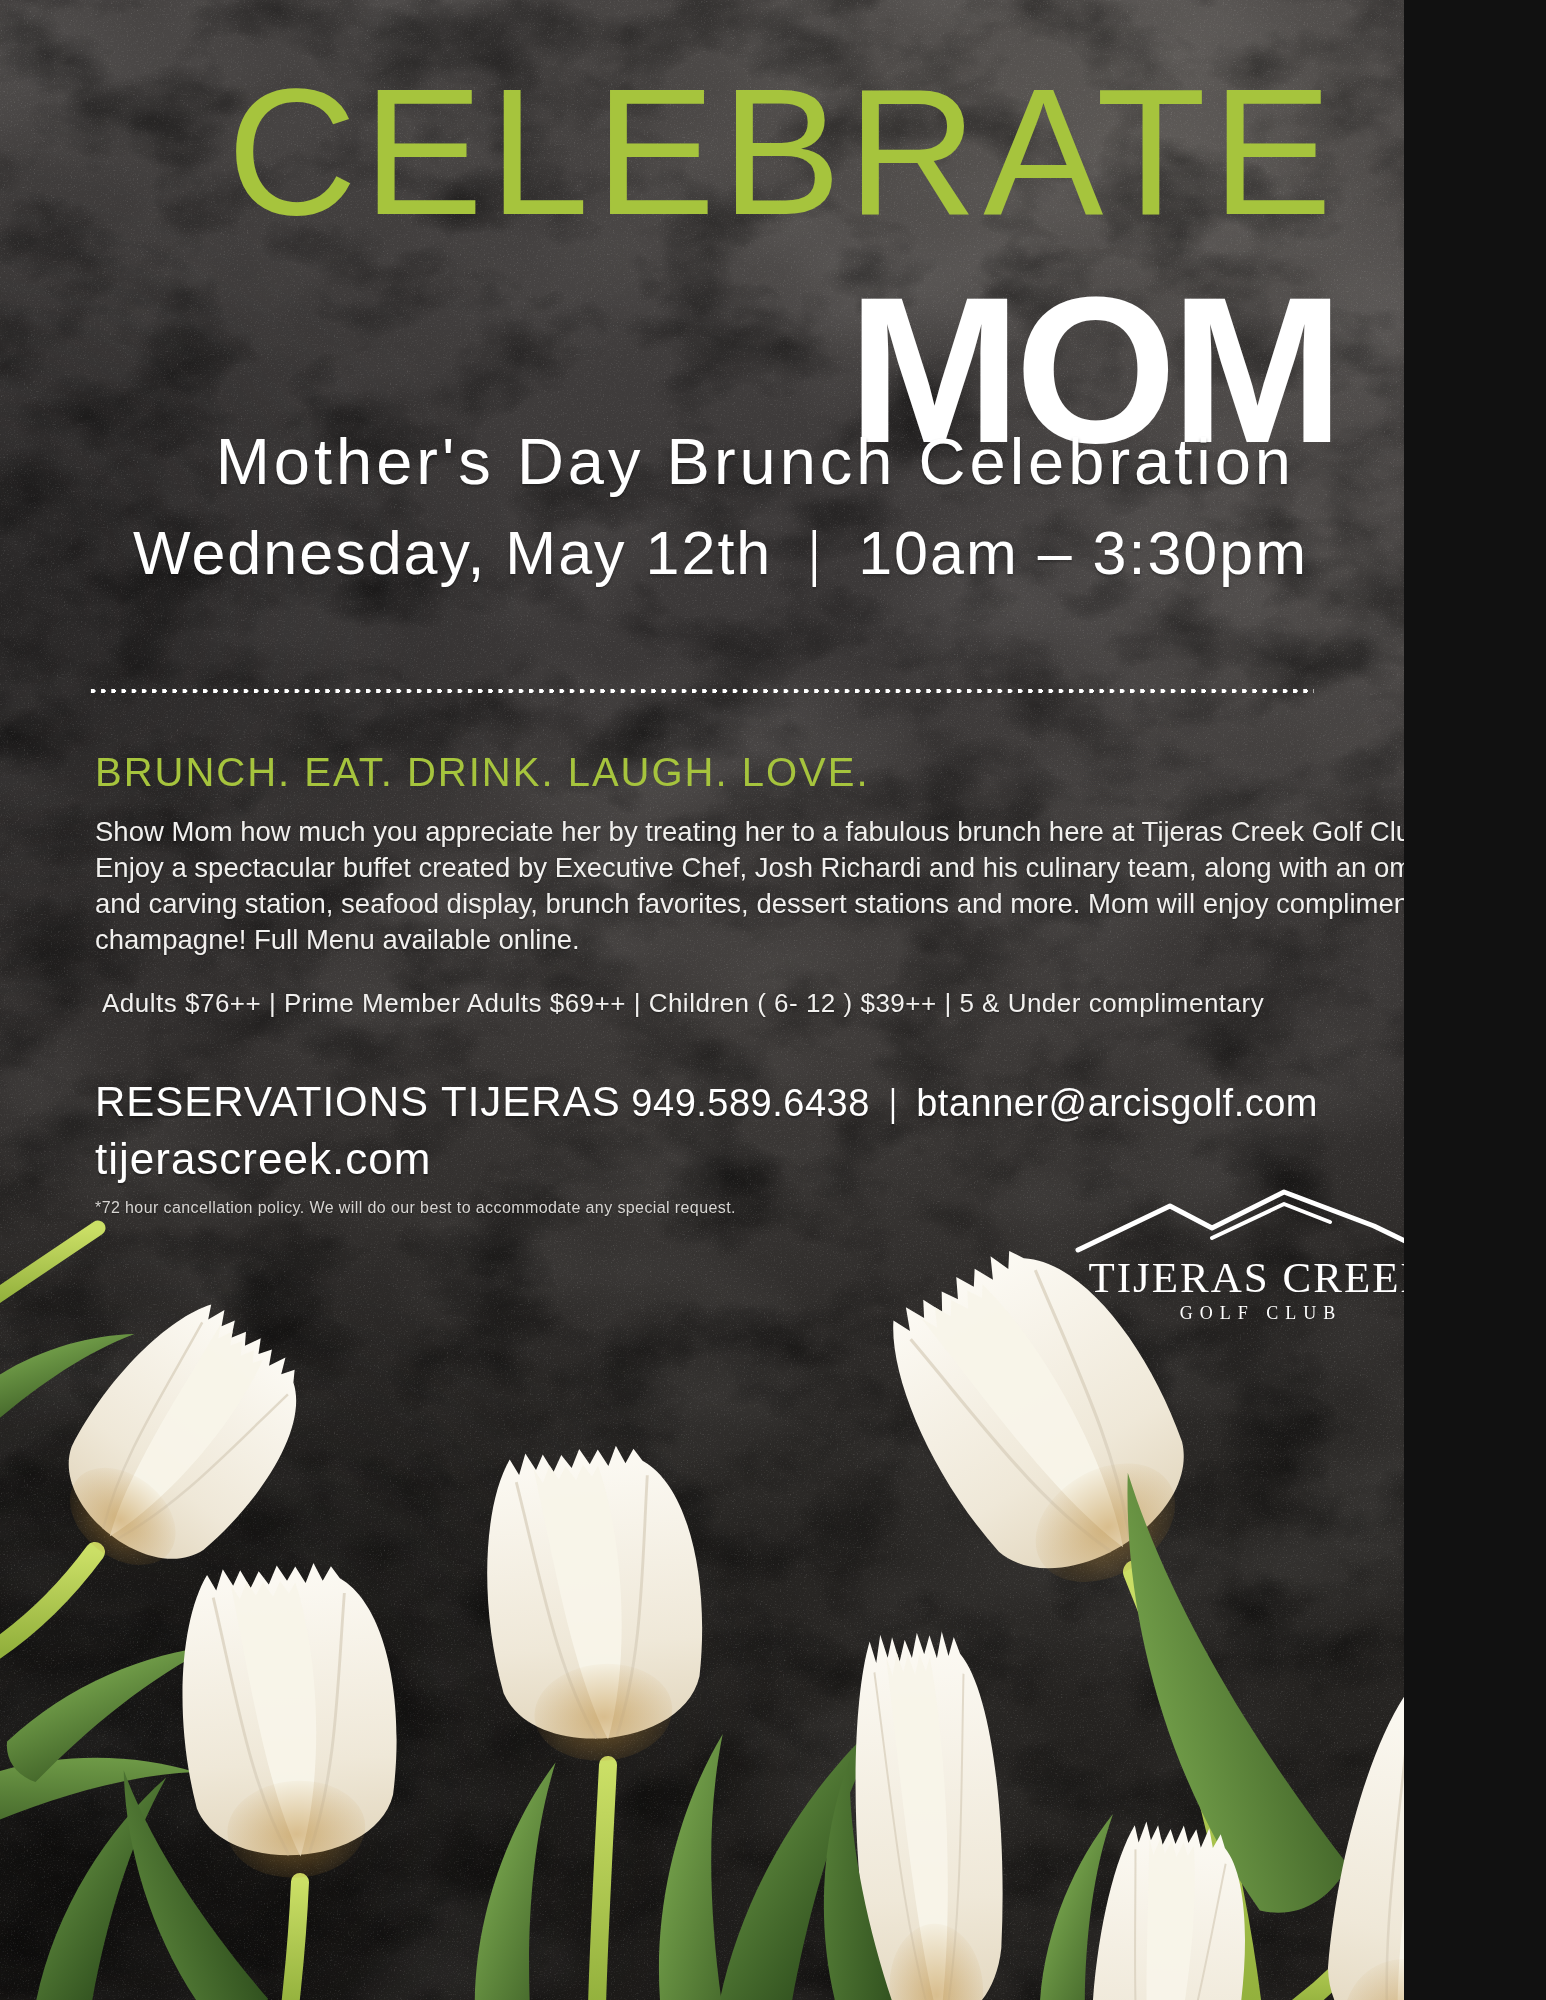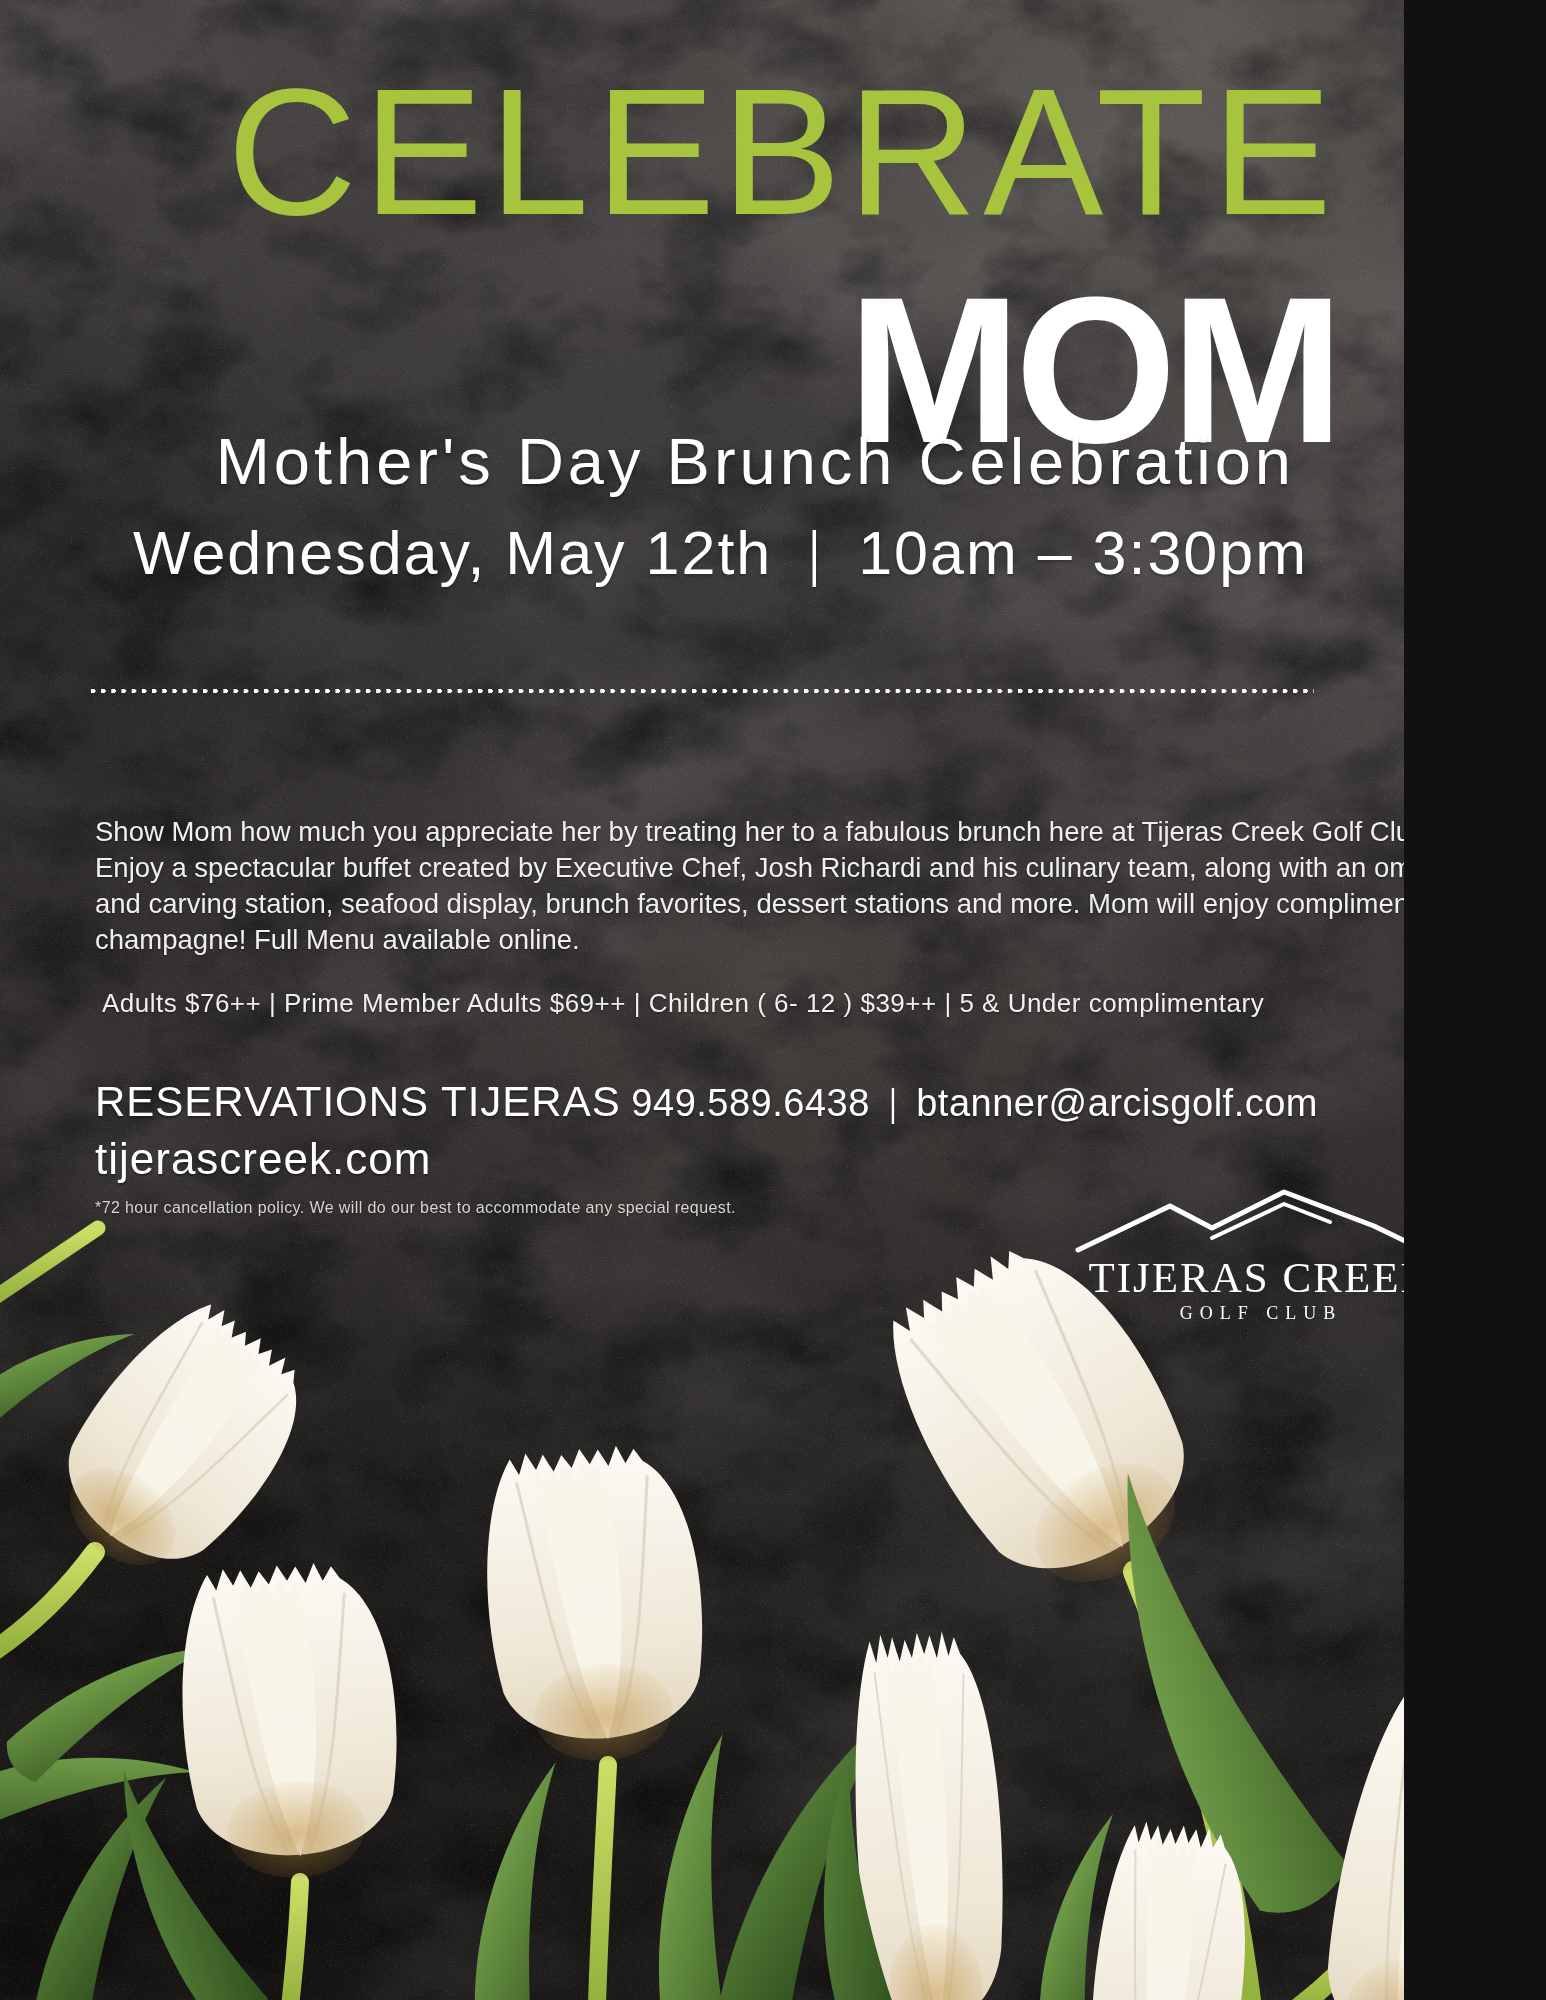--- a/index.html
+++ b/index.html
@@ -216,20 +216,21 @@
     </div>
 
     <div class="subtitle">Mother's Day Brunch Celebration</div>
 
     <div class="datetime">
       <span>Wednesday, May 12th</span><span class="sep">|</span><span>10am – 3:30pm</span>
     </div>
 
     <div class="dotted-divider"></div>
 
+    <div class="tagline">BRUNCH. EAT. DRINK. LAUGH. LOVE.</div>
 
     <div class="description">Show Mom how much you appreciate her by treating her to a fabulous brunch here at Tijeras Creek Golf Club. Enjoy a spectacular buffet created by Executive Chef, Josh Richardi and his culinary team, along with an omelet and carving station, seafood display, brunch favorites, dessert stations and more.  Mom will enjoy complimentary champagne! Full Menu available online.</div>
 
     <div class="pricing">Adults $76++ | Prime Member Adults $69++ | Children ( 6- 12 )  $39++ | 5 &amp; Under complimentary</div>
 
     <div class="reservations-label">RESERVATIONS TIJERAS</div>
 
     <div class="contact-line">
       <span>949.589.6438</span><span class="sep">|</span><span>btanner@arcisgolf.com</span>
     </div>

